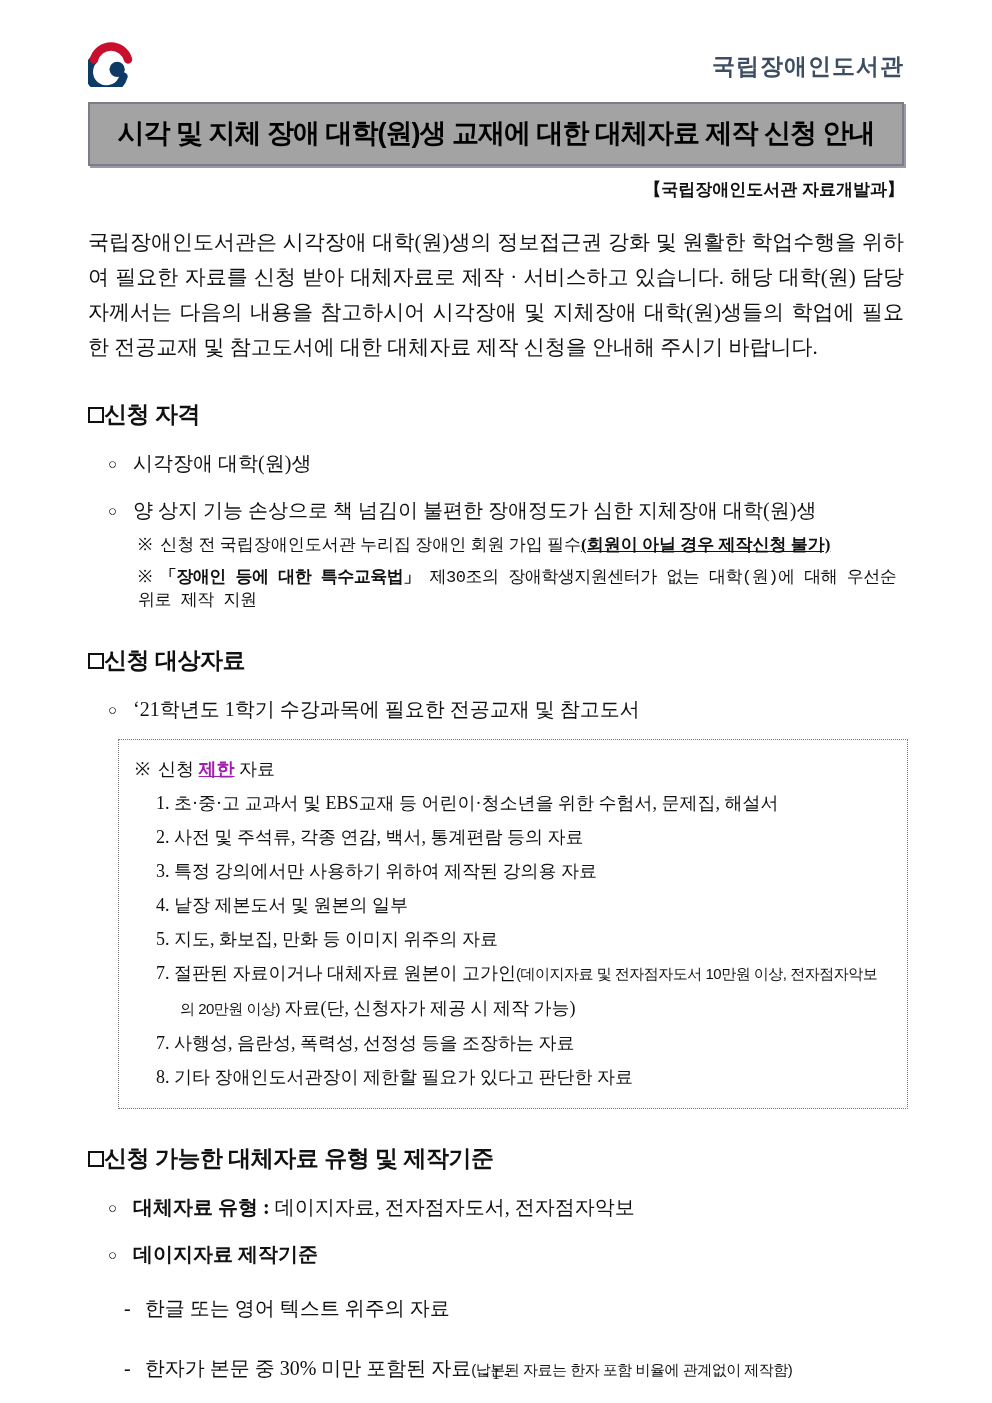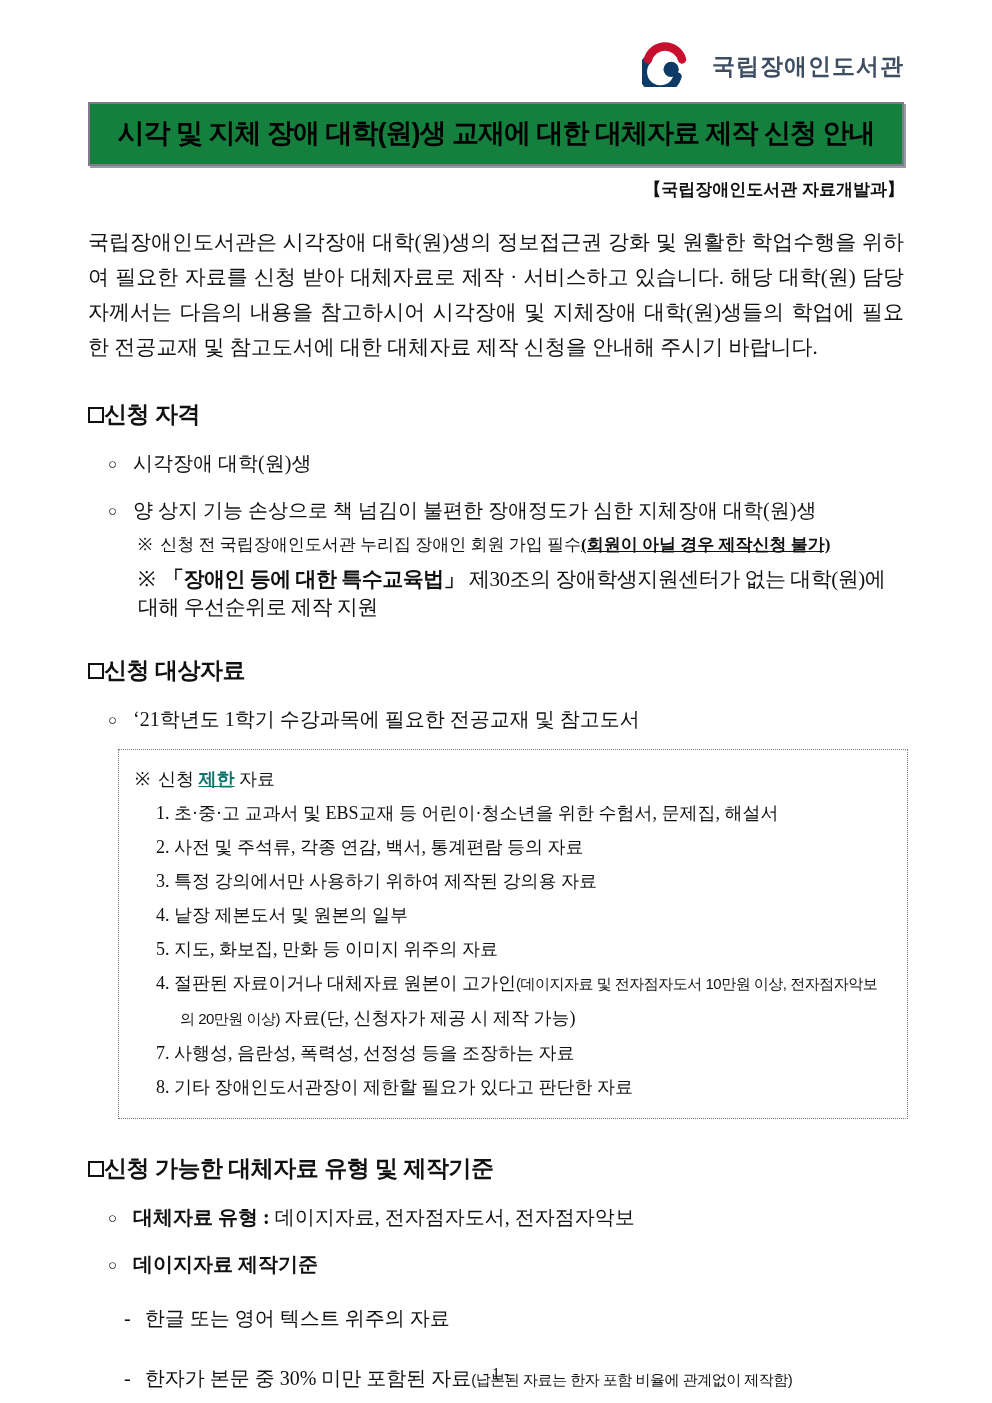--- a/index.html
+++ b/index.html
@@ -5,27 +5,27 @@
   html,body{margin:0;padding:0;}
   body{
     width:992px;height:1403px;box-sizing:border-box;
     background:#ffffff;position:relative;
     padding:40px 88px 0 88px;
     font-family:"Liberation Serif","DejaVu Serif",serif;
     color:#111;
   }
 
   
-  .logo-row{display:flex;justify-content:flex-end;align-items:center;gap:24px;height:52px;}
+  .logo-row{display:flex;justify-content:space-between;align-items:center;gap:24px;height:52px;}
   .logo-text{font-family:"Liberation Sans","DejaVu Sans",sans-serif;
     font-weight:700;font-size:23px;color:#3d4e63;letter-spacing:1px;}
 
   
   .title-box{
-    margin-top:10px;background:#15803d;border:2px solid #7d7d8a;
+    margin-top:10px;background:#a3a3a3;border:2px solid #7d7d8a;
     box-shadow:2px 2px 0 #9a9aa6;text-align:center;padding:11px 4px 13px 4px;
   }
   .title-box .t{
     font-family:"Liberation Sans","DejaVu Sans",sans-serif;
     font-weight:800;font-size:27px;letter-spacing:-1px;color:#000;
   }
   .dept{margin-top:12px;text-align:right;
     font-family:"Liberation Sans","DejaVu Sans",sans-serif;
     font-weight:700;font-size:17px;}
 
@@ -41,28 +41,28 @@
   
   .o-item{display:flex;align-items:baseline;gap:16px;margin:20px 0 0 20px;font-size:20px;}
   .o-glyph{font-size:15px;flex:0 0 auto;position:relative;top:-1px;}
   .o-item .lbl-bold{font-weight:700;}
 
   
   .notes{margin-left:50px;}
   .note{margin-top:8px;}
   .note-1{font-size:17px;}
   .note-1 .emph{font-weight:700;text-decoration:underline;}
-  .note-2{font-size:21px;font-family:Liberation Serif, serif;letter-spacing:-0.5px;}
+  .note-2{font-size:17px;font-family:Liberation Mono, monospace;letter-spacing:-0.5px;}
   .note-2 .law{font-weight:700;}
   .note .mark{margin-right:8px;}
 
   
   .box{margin:16px 0 0 30px;width:756px;border:1px dotted #777;
     padding:12px 16px 14px 16px;font-size:18px;line-height:34px;}
-  .box-header .emph{color:#0f766e;font-weight:700;text-decoration:underline;}
+  .box-header .emph{color:#a21caf;font-weight:700;text-decoration:underline;}
   .box-header .mark{margin-right:8px;}
   .box-item{padding-left:24px;text-indent:-24px;margin-left:21px;}
   .small-note{font-size:15px;font-family:"Liberation Sans","DejaVu Sans",sans-serif;letter-spacing:-0.5px;}
 
   
   .criterion{display:flex;align-items:baseline;gap:14px;margin:20px 0 0 36px;
     font-size:20px;line-height:40px;}
   .dash{flex:0 0 auto;}
   .ctext{display:block;}
 
@@ -126,21 +126,21 @@
 
 <div class="box">
   <div class="box-header">
     <span class="mark">※</span><span>신청 </span><span class="emph">제한</span><span> 자료</span>
   </div>
   <div class="box-item"><span>1. 초·중·고 교과서 및 EBS교재 등 어린이·청소년을 위한 수험서, 문제집, 해설서</span></div>
   <div class="box-item"><span>2. 사전 및 주석류, 각종 연감, 백서, 통계편람 등의 자료</span></div>
   <div class="box-item"><span>3. 특정 강의에서만 사용하기 위하여 제작된 강의용 자료</span></div>
   <div class="box-item"><span>4. 낱장 제본도서 및 원본의 일부</span></div>
   <div class="box-item"><span>5. 지도, 화보집, 만화 등 이미지 위주의 자료</span></div>
-  <div class="box-item"><span>4. 절판된 자료이거나 대체자료 원본이 고가인</span><span class="small-note">(데이지자료 및 전자점자도서 10만원 이상, 전자점자악보의 20만원 이상)</span><span> 자료(단, 신청자가 제공 시 제작 가능)</span></div>
+  <div class="box-item"><span>7. 절판된 자료이거나 대체자료 원본이 고가인</span><span class="small-note">(데이지자료 및 전자점자도서 10만원 이상, 전자점자악보의 20만원 이상)</span><span> 자료(단, 신청자가 제공 시 제작 가능)</span></div>
   <div class="box-item"><span>7. 사행성, 음란성, 폭력성, 선정성 등을 조장하는 자료</span></div>
   <div class="box-item"><span>8. 기타 장애인도서관장이 제한할 필요가 있다고 판단한 자료</span></div>
 </div>
 
 <div class="section-heading">
   <span class="sq"></span>
   <span>신청 가능한 대체자료 유형 및 제작기준</span>
 </div>
 
 <div class="o-item">

